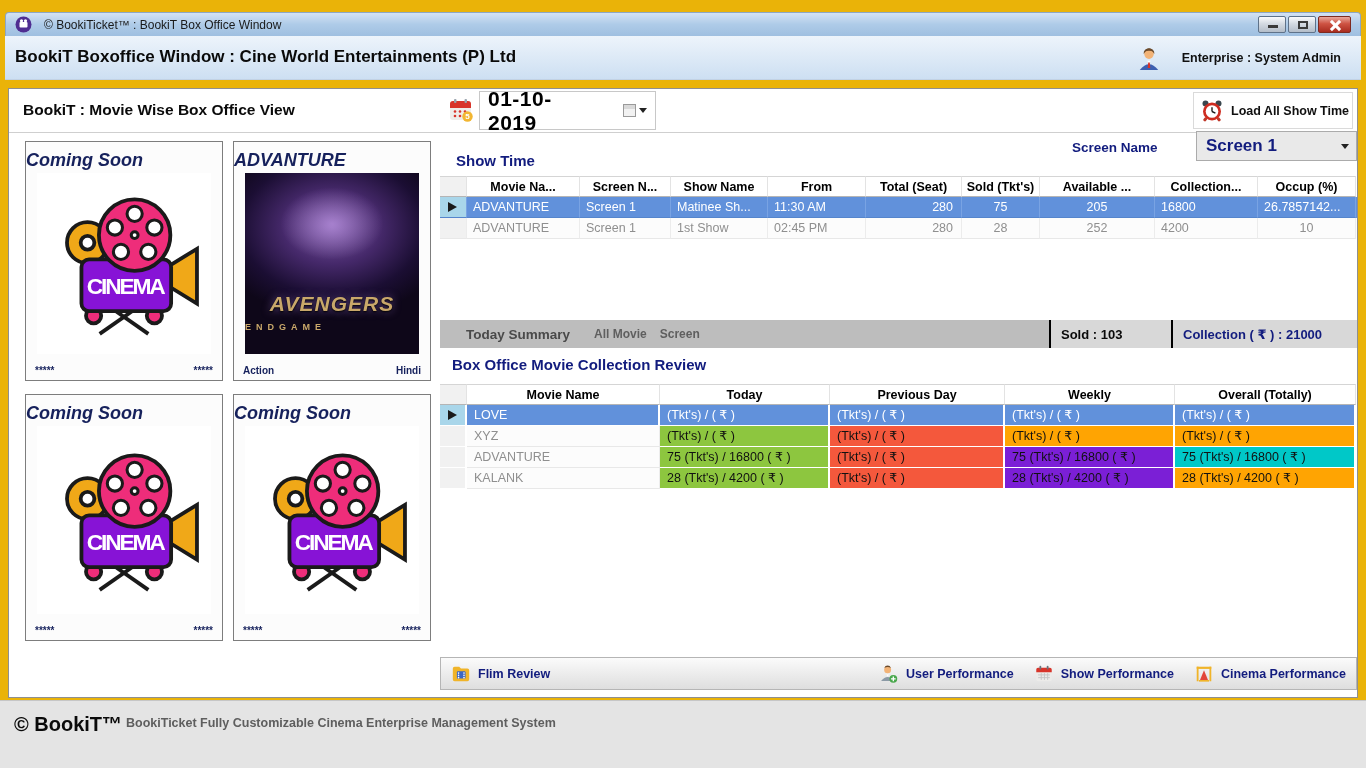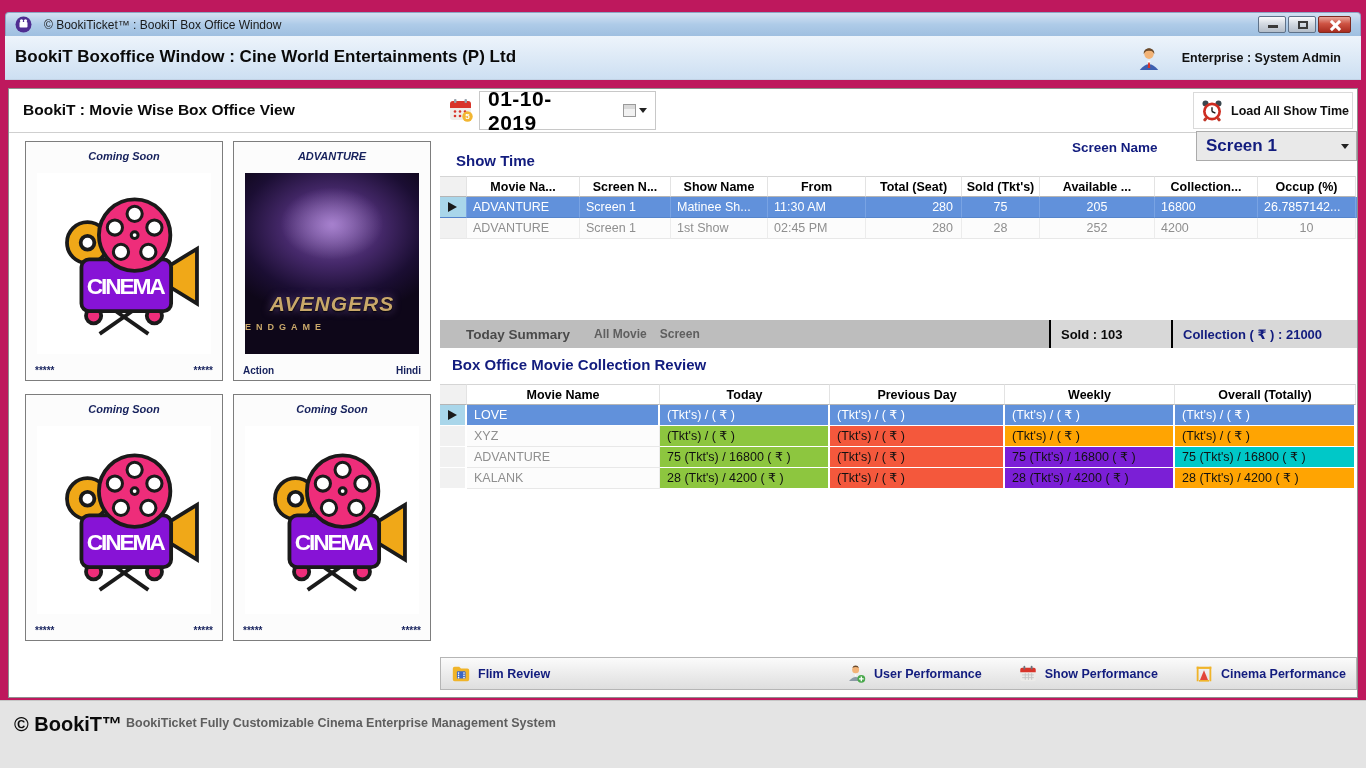--- a/index.html
+++ b/index.html
@@ -1,18 +1,18 @@
 <!DOCTYPE html>
 <html><head>
 <meta charset="utf-8">
 <style>
   * { margin:0; padding:0; box-sizing:border-box; }
   html,body { width:1366px; height:768px; overflow:hidden; }
   body { font-family:"Liberation Sans","DejaVu Sans",sans-serif; background:#DCDCDC; }
-  .app { position:relative; width:1366px; height:768px; background:#be185d; }
+  .app { position:relative; width:1366px; height:768px; background:#eab308; }
 
   
   .titlebar { position:absolute; top:12px; left:5px; right:5px; height:24px;
     background:linear-gradient(#D4E2F3,#AECBE8 50%,#9FBFE0); border:1px solid #8CA6C4;
     border-bottom:none; border-radius:4px 4px 0 0; display:flex; align-items:center; }
   .app-icon { width:17px; height:17px; margin-left:9px; display:inline-flex; }
   .tb-title { font-size:12px; color:#1A1A1A; margin-left:12px; }
   .win-buttons { position:absolute; right:9px; top:3px; display:flex; gap:2px; }
   .wbtn { height:17px; border:1px solid #5F7289; border-radius:2px; position:relative;
     background:linear-gradient(#FAFBFC,#D4DAE2 45%,#B4BdC9); cursor:pointer; }
@@ -43,21 +43,21 @@
   .dd-cal { margin-left:10px; display:flex; align-items:center; gap:3px; }
   .dd-cal .sq { width:13px; height:13px; border:1px solid #9A9A9A; background:
     linear-gradient(#D9D9D9,#D9D9D9) top/13px 4px no-repeat,#F2F2F2; }
   .caret { width:0; height:0; border-left:4px solid transparent; border-right:4px solid transparent; border-top:5px solid #222; }
   .load-btn { position:absolute; right:4px; top:3px; width:160px; height:37px; background:#fff;
     border:1px solid #DADADA; display:flex; align-items:center; gap:7px; padding:0 6px; cursor:pointer; }
   .load-btn .label { font-size:12.5px; font-weight:bold; color:#101010; white-space:nowrap; }
 
   
   .card { position:absolute; width:198px; background:#FCFCFC; border:1px solid #7D7D7D; }
-  .card .ctitle { text-align:center; font-size:11px; font-weight:bold; font-style:italic; color:#16215C; margin-top:8px; }
+  .card .ctitle { font-size:18px; font-weight:bold; font-style:italic; color:#16215C; margin-top:8px; }
   .card .cimg { position:absolute; left:11px; right:11px; top:31px; bottom:26px; background:#fff; overflow:hidden;
     display:flex; align-items:center; justify-content:center; }
   .card .cfoot { position:absolute; left:9px; right:9px; bottom:4px; display:flex; justify-content:space-between;
     font-size:10px; font-weight:bold; color:#16215C; }
   .avposter { width:100%; height:100%; position:relative;
     background:radial-gradient(ellipse 70% 50% at 50% 30%, #7A5AA0 0%, #46296B 40%, #1B0E33 75%, #0E0719 100%); }
   .avposter .glow { position:absolute; left:20%; top:8%; width:60%; height:40%;
     background:radial-gradient(ellipse, rgba(214,170,255,0.5), rgba(0,0,0,0) 70%); }
   .av-title { position:absolute; left:0; right:0; bottom:38px; text-align:center; font-size:21px; font-weight:bold;
     font-style:italic; color:#C9A86A; text-shadow:0 1px 2px #000, 0 0 8px #6A4E8E; letter-spacing:1px; }
@@ -113,21 +113,21 @@
   .sum-sold { width:122px; font-size:13px; font-weight:bold; color:#0A0A0A; }
   .sum-coll { width:186px; font-size:13px; font-weight:bold; color:#121C7E; }
 
   .review-title { position:absolute; left:443px; top:267px; font-size:15px; font-weight:bold; }
 
   
   .toolbar { position:absolute; left:431px; top:568px; width:917px; height:33px;
     background:linear-gradient(#FBFBFB,#DEDEDE); border:1px solid #B5B5B5; display:flex; align-items:center; padding:0 10px; }
   .tool-item { display:flex; align-items:center; gap:7px; cursor:pointer; }
   .tool-item .label { font-size:12.5px; font-weight:bold; color:#121C7E; white-space:nowrap; }
-  .tool-right { margin-left:auto; display:flex; align-items:center; gap:36px; }
+  .tool-right { margin-left:auto; display:flex; align-items:center; gap:20px; }
 
   
   .footer { position:absolute; left:0; right:0; top:700px; bottom:0; background:#E4E4E4; border-top:1px solid #C6C6C6; }
   .foot-brand { position:absolute; left:14px; top:12px; font-size:20px; font-weight:bold; color:#0A0A0A; }
   .foot-tag { position:absolute; left:126px; top:15px; font-size:12.5px; font-weight:bold; color:#5E5E5E; }
 
   svg { display:block; }
 </style>
 </head>
 <body>

